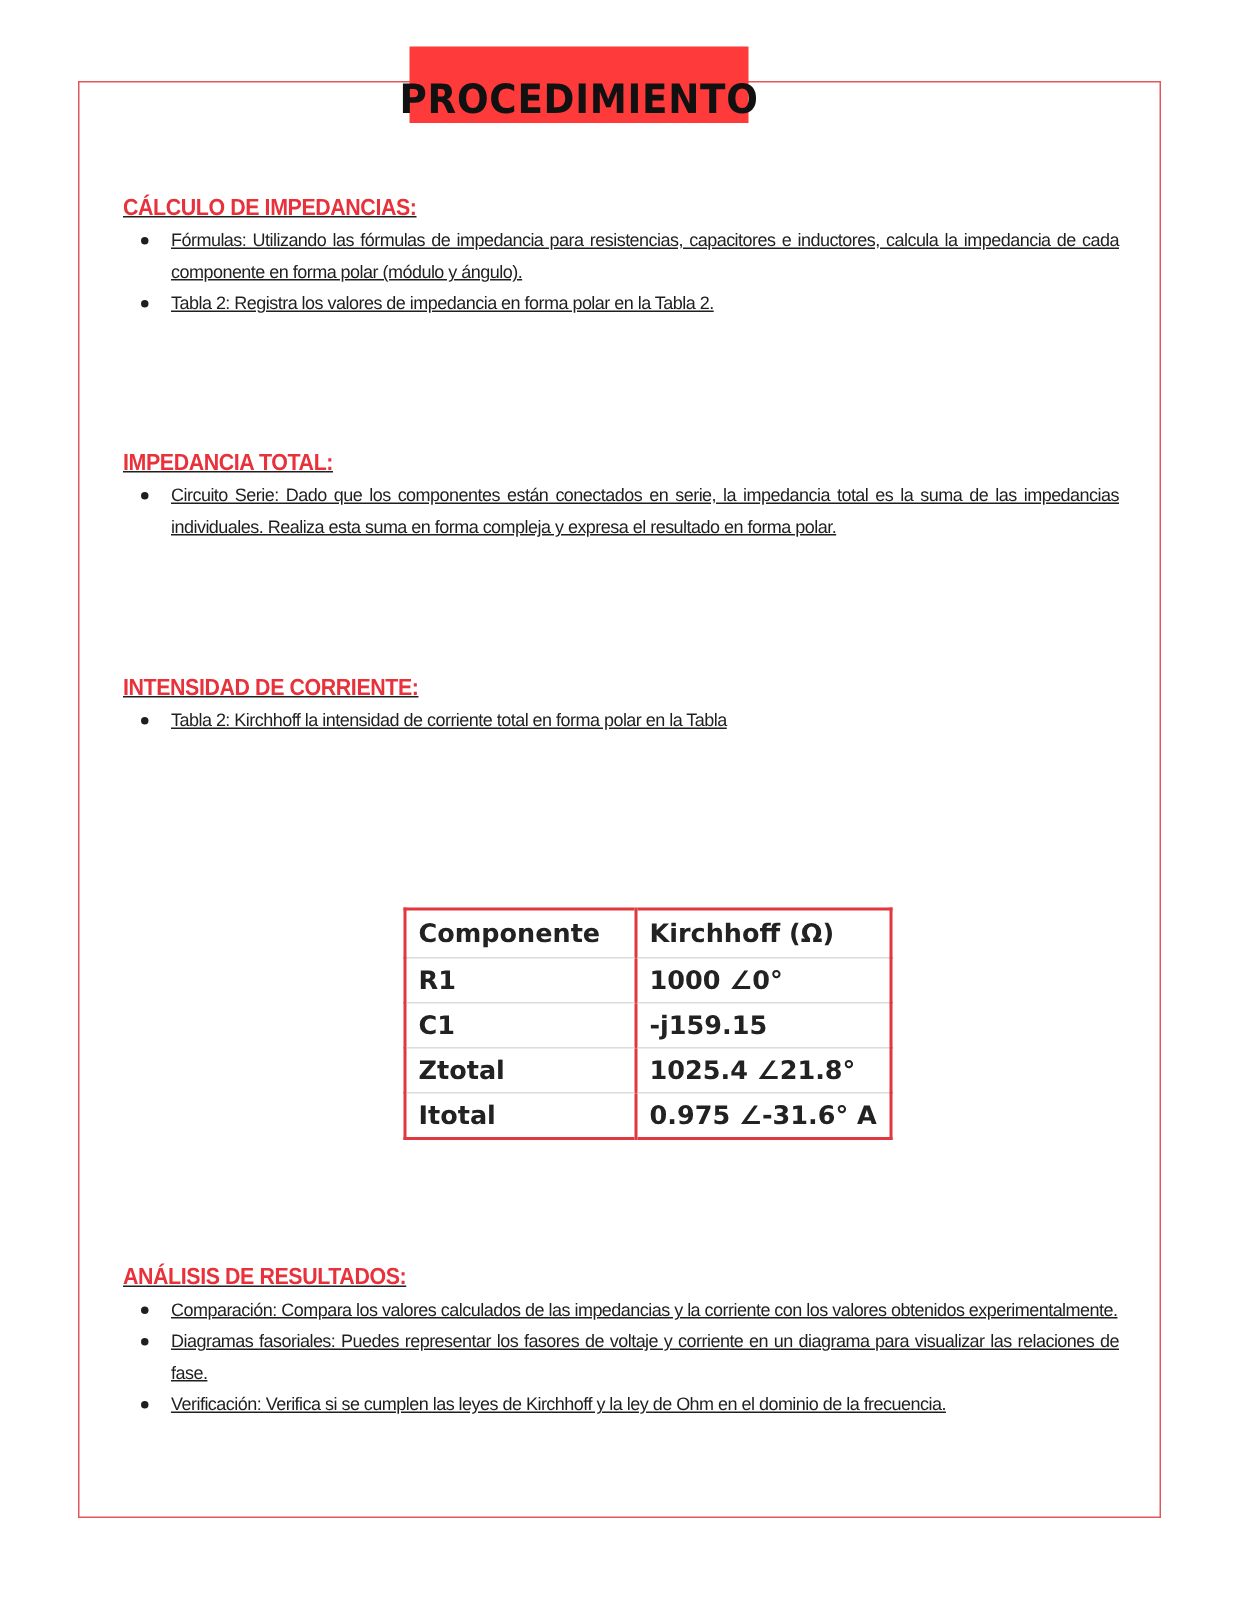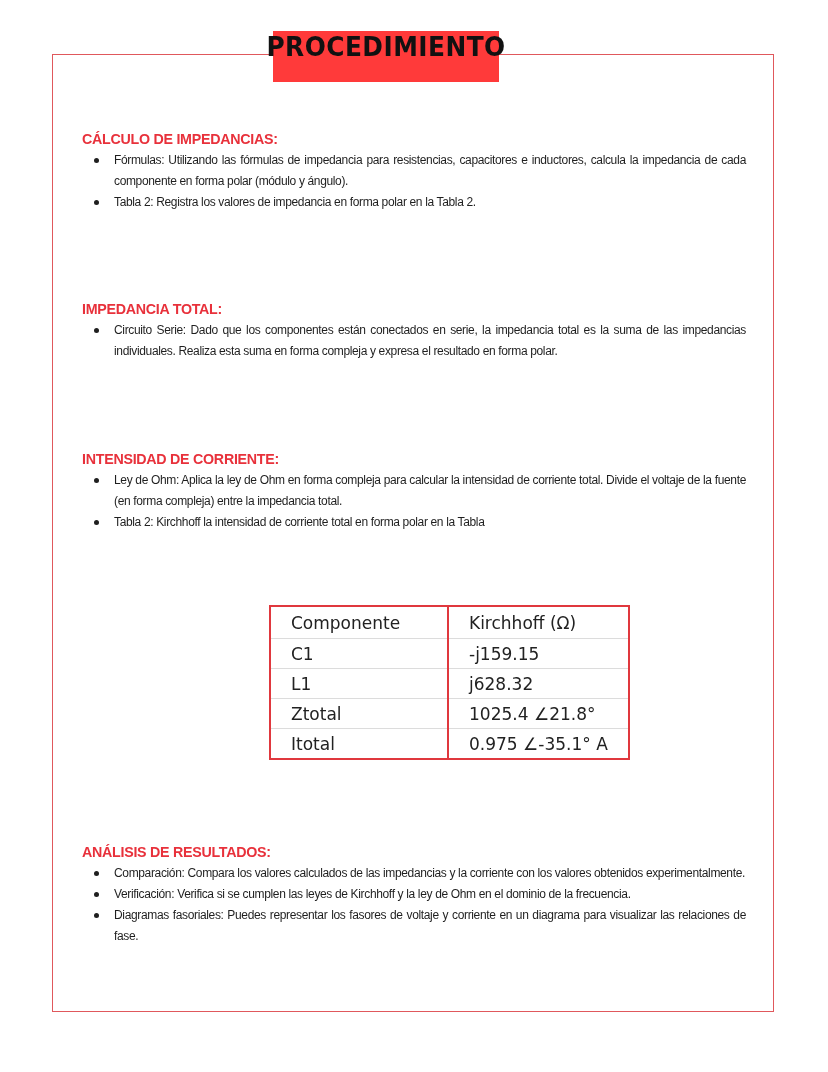--- a/index.html
+++ b/index.html
@@ -1,27 +1,27 @@
 <!DOCTYPE html>
 <html><head>
   <meta charset="utf-8">
   <style>
     html, body { margin: 0; padding: 0; background: #ffffff; }
     body { width: 828px; height: 1072px; position: relative; overflow: hidden; font-family: "Liberation Sans", sans-serif; color: #1f1f1f; }
     .frame { position: absolute; left: 52px; top: 54px; width: 722px; height: 958px; border: 1.5px solid #e0585c; box-sizing: border-box; }
-    .title-box { position: absolute; left: 273px; top: 31px; width: 226px; height: 51px; background: #ff3a3a; display: flex; align-items: flex-start; justify-content: center; }
+    .title-box { position: absolute; left: 273px; top: 31px; width: 226px; height: 51px; background: #ff3a3a; display: flex; align-items: flex-end; justify-content: center; }
     .title-text { font-family: "DejaVu Sans", sans-serif; font-weight: 900; font-size: 27px; letter-spacing: 0.5px; color: #111; transform: scaleX(0.92); }
-    .section { position: absolute; left: 82px; width: 664px; }
+    .section { position: absolute; left: 82px; width: 664px; text-decoration: underline; }
     .sec-heading { font-family: "Liberation Sans", sans-serif; font-weight: 700; font-size: 15.5px; color: #e8313b; margin: 0 0 2px 0; letter-spacing: -0.3px; transform: scaleX(0.92); transform-origin: left center; white-space: nowrap; }
     ul.bullets { list-style: none; margin: 0; padding: 0; }
     ul.bullets li { position: relative; padding-left: 32px; font-size: 12px; line-height: 21px; text-align: justify; letter-spacing: -0.35px; }
     ul.bullets li::before { content: ""; position: absolute; left: 12px; top: 8px; width: 5px; height: 5px; border-radius: 50%; background: #1f1f1f; }
     .table-wrap { position: absolute; left: 269px; top: 605px; }
     table.imp { border-collapse: collapse; border: 2.5px solid #e0383e; font-family: "DejaVu Sans", sans-serif; font-size: 17px; color: #222; }
-    table.imp th, table.imp td { font-weight: 400; text-align: left; padding: 0 20px; height: 29px; border-bottom: 1px solid #dcdcdc; white-space: nowrap; }
+    table.imp th, table.imp td { font-weight: 700; text-align: left; padding: 0 8px; height: 29px; border-bottom: 1px solid #dcdcdc; white-space: nowrap; }
     table.imp th { height: 31px; }
     table.imp .c1 { width: 136px; border-right: 2.5px solid #e0383e; }
     table.imp .c2 { width: 134px; }
     table.imp tr:last-child td { border-bottom: none; }
   </style>
 </head>
 <body>
 
 <div class="frame"></div>
 
@@ -40,54 +40,53 @@
 <div class="section" style="top:300px;">
   <div class="sec-heading">IMPEDANCIA TOTAL:</div>
   <ul class="bullets">
     <li>Circuito Serie: Dado que los componentes están conectados en serie, la impedancia total es la suma de las impedancias individuales. Realiza esta suma en forma compleja y expresa el resultado en forma polar.</li>
   </ul>
 </div>
 
 <div class="section" style="top:450px;">
   <div class="sec-heading">INTENSIDAD DE CORRIENTE:</div>
   <ul class="bullets">
-    <li>Ley de Ohm: Aplica la ley de Ohm en forma compleja para calcular la intensidad de corriente total. Divide el voltaje de la fuente (en forma compleja) entre la impedancia total.</li>
     <li>Tabla 2: Kirchhoff la intensidad de corriente total en forma polar en la Tabla</li>
   </ul>
 </div>
 
 <div class="table-wrap">
   <table class="imp">
     <thead>
       <tr>
         <th class="c1">Componente</th>
         <th class="c2">Kirchhoff (Ω)</th>
       </tr>
     </thead>
     <tbody>
       <tr>
+        <td class="c1">R1</td>
+        <td class="c2">1000 ∠0°</td>
+      </tr>
+      <tr>
         <td class="c1">C1</td>
         <td class="c2">-j159.15</td>
-      </tr>
-      <tr>
-        <td class="c1">L1</td>
-        <td class="c2">j628.32</td>
       </tr>
       <tr>
         <td class="c1">Ztotal</td>
         <td class="c2">1025.4 ∠21.8°</td>
       </tr>
       <tr>
         <td class="c1">Itotal</td>
-        <td class="c2">0.975 ∠-35.1° A</td>
+        <td class="c2">0.975 ∠-31.6° A</td>
       </tr>
     </tbody>
   </table>
 </div>
 
 <div class="section" style="top:843px;">
   <div class="sec-heading">ANÁLISIS DE RESULTADOS:</div>
   <ul class="bullets">
     <li>Comparación: Compara los valores calculados de las impedancias y la corriente con los valores obtenidos experimentalmente.</li>
+    <li>Diagramas fasoriales: Puedes representar los fasores de voltaje y corriente en un diagrama para visualizar las relaciones de fase.</li>
     <li>Verificación: Verifica si se cumplen las leyes de Kirchhoff y la ley de Ohm en el dominio de la frecuencia.</li>
-    <li>Diagramas fasoriales: Puedes representar los fasores de voltaje y corriente en un diagrama para visualizar las relaciones de fase.</li>
   </ul>
 </div>
 
 </body></html>

